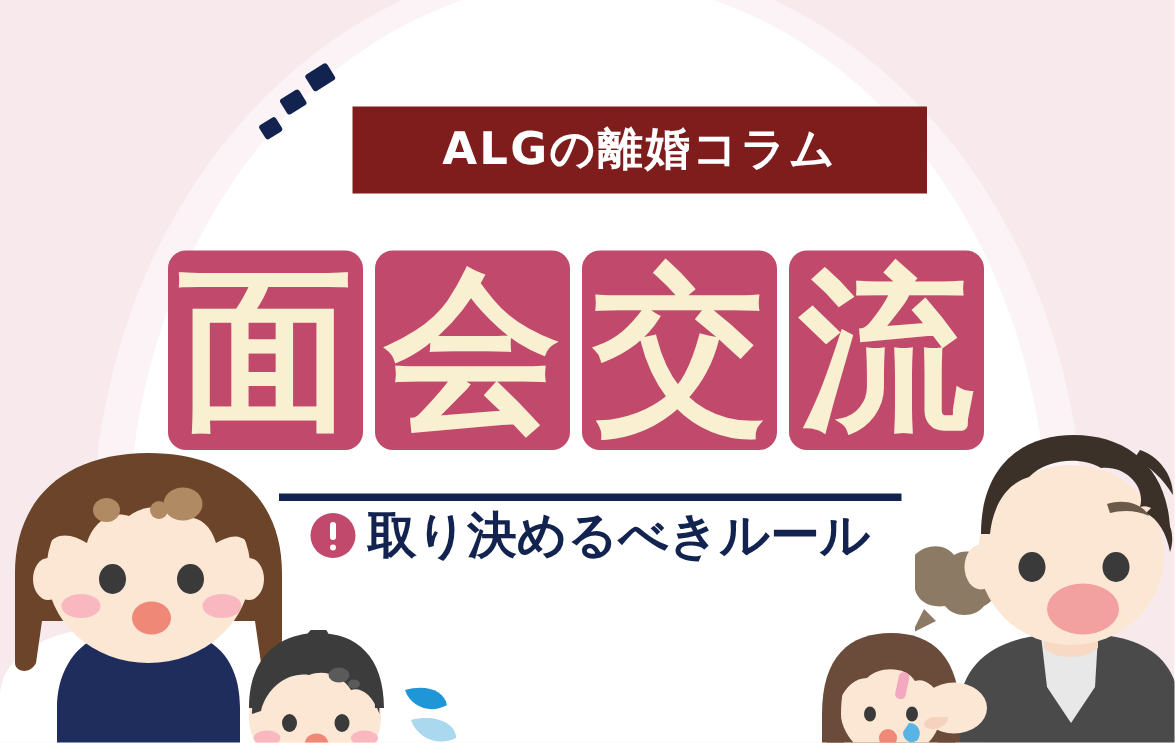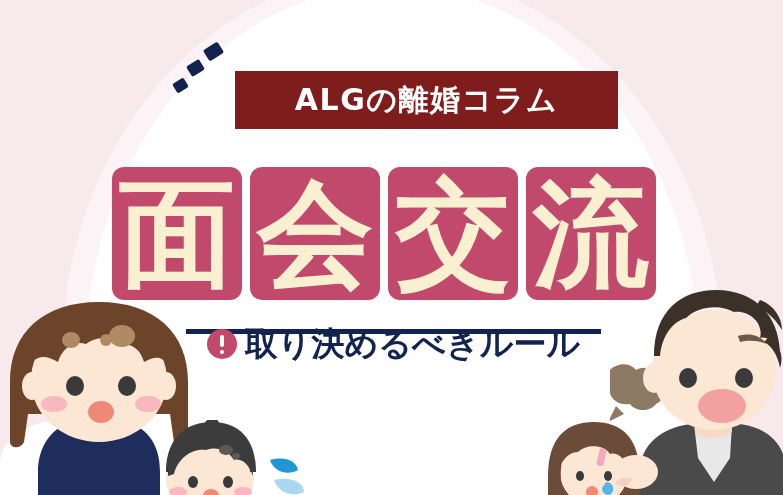--- a/index.html
+++ b/index.html
@@ -104,21 +104,21 @@
     top: 329px;
     width: 415px;
     height: 5px;
     background: #132350;
   }
 
   
   .subtitle {
     position: absolute;
     left: 186px;
-    top: 327px;
+    top: 340px;
     width: 415px;
     display: flex;
     align-items: center;
     justify-content: center;
     gap: 8px;
   }
   .excl-icon {
     width: 30px;
     height: 30px;
     border-radius: 50%;

